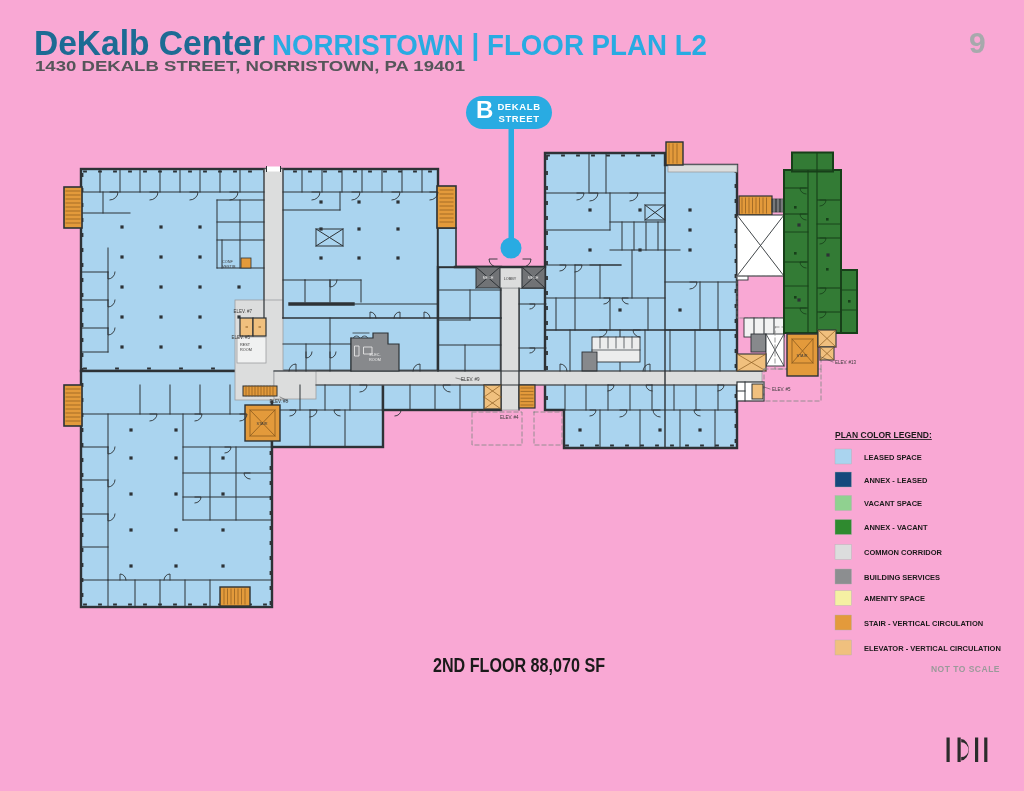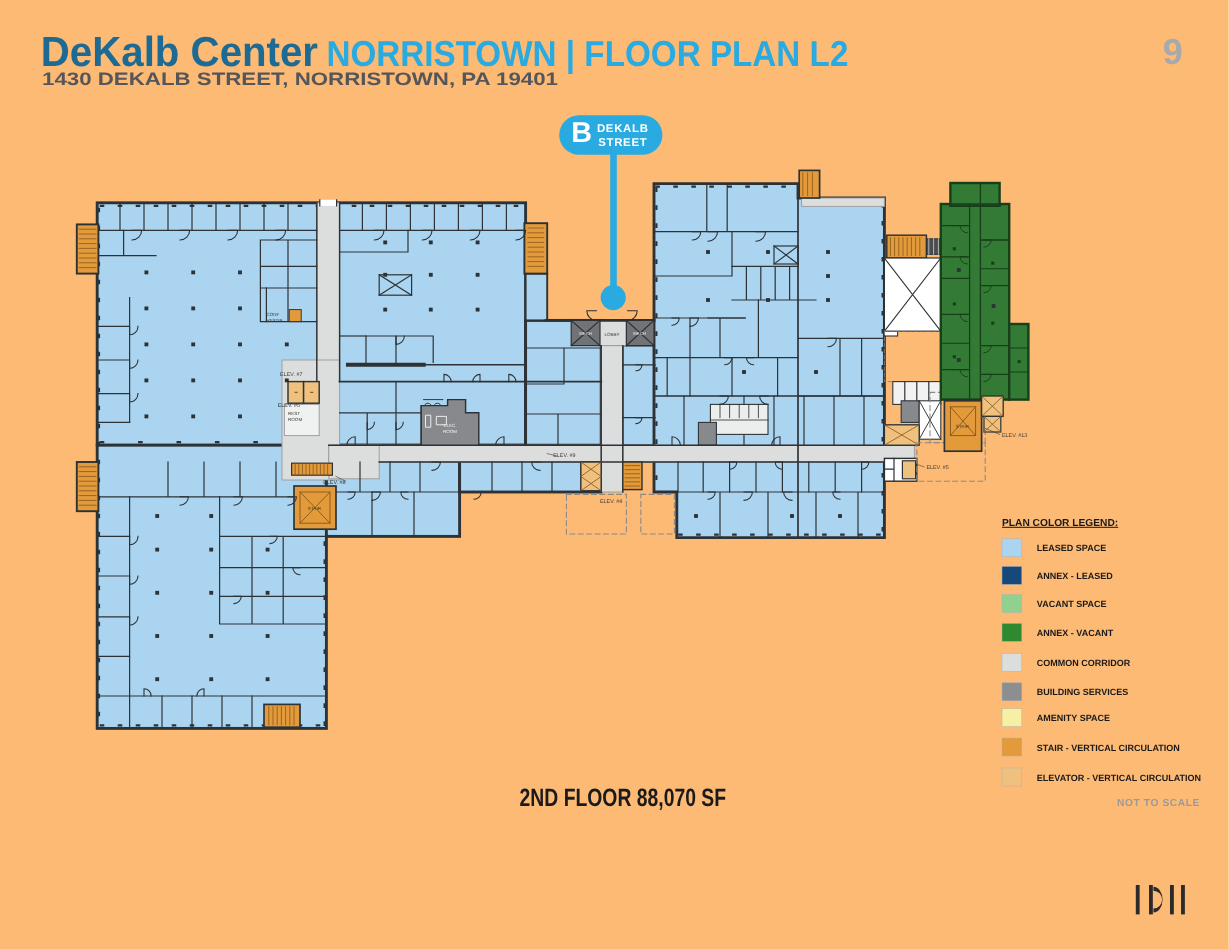--- a/index.html
+++ b/index.html
@@ -1,17 +1,17 @@
 <!DOCTYPE html>
 <html><head>
 <meta charset="utf-8">
 <style>
 html,body{margin:0;padding:0;background:#fff;width:1024px;height:791px;overflow:hidden;}
 body{font-family:"Liberation Sans", sans-serif;}
-#page{position:relative;width:1024px;height:791px;background:#fdba74;}
+#page{position:relative;width:1024px;height:791px;background:#f9a8d4;}
 </style>
 </head>
 <body>
 <div id="page">
 <svg width="1024" height="791" viewBox="0 0 1024 791" xmlns="http://www.w3.org/2000/svg" font-family="Liberation Sans, sans-serif">
 
 <text x="34" y="55" font-size="35" font-weight="bold" fill="#1d6b94" textLength="231" lengthAdjust="spacingAndGlyphs">DeKalb Center</text>
 
 <text x="272" y="55" font-size="30" font-weight="bold" fill="#29abe2" textLength="435" lengthAdjust="spacingAndGlyphs">NORRISTOWN | FLOOR PLAN L2</text>
 

